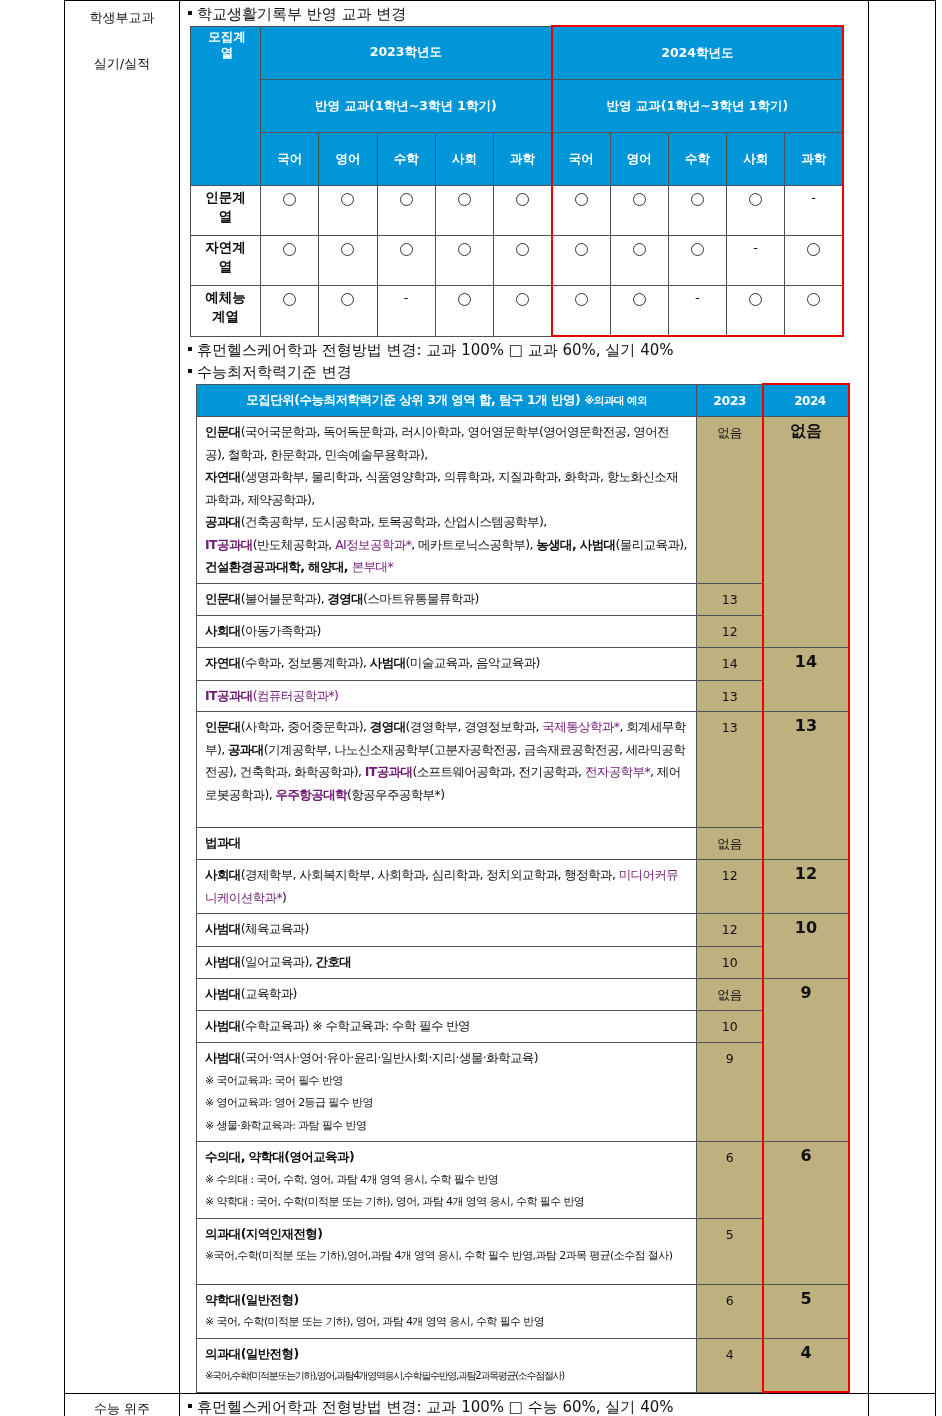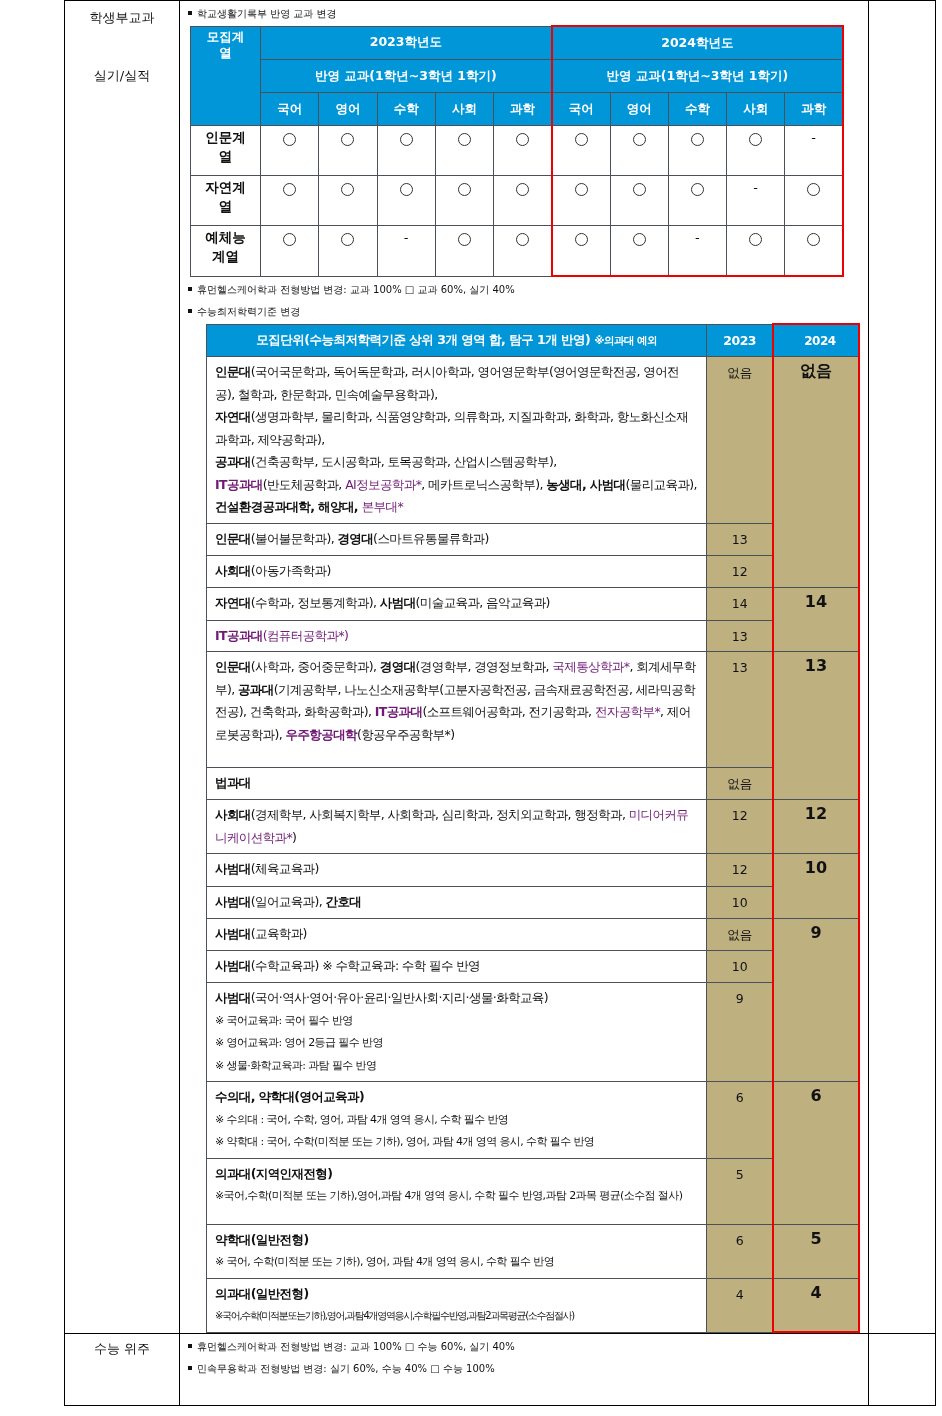--- a/index.html
+++ b/index.html
@@ -3,54 +3,54 @@
 <meta charset="utf-8">
 <style>
   html, body { margin:0; padding:0; background:#fff; }
   body { width:942px; height:1416px; position:relative; font-family:"DejaVu Sans","Liberation Sans",sans-serif; color:#111; overflow:hidden; }
   .outer { position:absolute; left:64px; top:0; width:854px; border-collapse:collapse; table-layout:fixed; }
   .outer > tbody > tr > td { border:1px solid #000; vertical-align:top; padding:0; }
   .cat { width:114px; text-align:center; font-size:13px; }
   .cat .lbl { display:block; }
   .mid { width:672px; padding:4px 8px 0 8px !important; }
   .last { width:66px; }
-  .bullet { font-size:10px; line-height:22px; height:22px; white-space:nowrap; }
+  .bullet { font-size:15px; line-height:22px; height:22px; white-space:nowrap; }
   .bullet .sq { display:inline-block; width:4px; height:4px; background:#111; vertical-align:middle; margin-right:5px; margin-top:-3px; }
   table.t1 { border-collapse:collapse; width:654px; table-layout:fixed; margin-left:2px; }
   table.t1 th, table.t1 td { border:1px solid #4a5159; text-align:center; }
-  table.t1 th { background:#0096d8; color:#fff; font-size:12.5px; font-weight:bold; height:24px; padding:4px; }
+  table.t1 th { background:#0096d8; color:#fff; font-size:12.5px; font-weight:bold; height:24px; padding:14px; }
   table.t1 td { font-size:13px; height:44px; vertical-align:top; padding-top:4px; }
   table.t1 td.rh { font-weight:bold; font-size:13.5px; line-height:19px; padding-top:2px;margin-left:36px; }
   .red-l { border-left:2px solid #e00 !important; }
   .red-r { border-right:2px solid #e00 !important; }
   .red-t { border-top:2px solid #e00 !important; }
   .red-b { border-bottom:2px solid #e00 !important; }
   .circ { display:inline-block; width:11px; height:11px; border:1px solid #333; border-radius:50%; margin-top:3px; }
-  table.t2 { border-collapse:collapse; width:654px; table-layout:fixed; margin-left:18px; }
+  table.t2 { border-collapse:collapse; width:654px; table-layout:fixed; margin-left:8px; }
   table.t2 th, table.t2 td { border:1px solid #4a5159; }
   table.t2 th { background:#0096d8; color:#fff; font-size:12.5px; font-weight:bold; height:31px; padding:0; letter-spacing:-0.5px; }
   table.t2 th.y24 { font-size:12px;padding-left:8px; }
   table.t2 td { vertical-align:top; }
   table.t2 td.desc { font-size:12.5px; line-height:22.5px; padding:4px 8px 4px 8px; letter-spacing:-0.6px; }
   table.t2 td.v23 { background:#bfb080; text-align:center; font-size:12.5px; padding-top:8px; width:66px; }
   table.t2 td.v24 { background:#bfb080; text-align:center; font-size:16px; font-weight:bold; padding-top:4px; }
   .b { font-weight:bold; }
   .blue { color:#701a75; }
   .note { font-size:11px; line-height:22.5px; display:block; letter-spacing:-0.6px; }
   .note-tight { font-size:10px; letter-spacing:-1.3px; }
 </style>
 </head>
 <body>
 
 <table class="outer">
   <tbody>
     <tr style="height:1328px">
       <td class="cat">
         <span class="lbl" style="margin-top:8px">학생부교과</span>
-        <span class="lbl" style="margin-top:40px">실기/실적</span>
+        <span class="lbl" style="margin-top:28px">실기/실적</span>
       </td>
       <td class="mid">
         <div class="bullet" style="margin-top:-2px"><span class="sq"></span><span>학교생활기록부 반영 교과 변경</span></div>
 
         <table class="t1" id="t1">
           <colgroup>
               <col style="width:70px">
               <col span="10">
             </colgroup>
           <thead>

